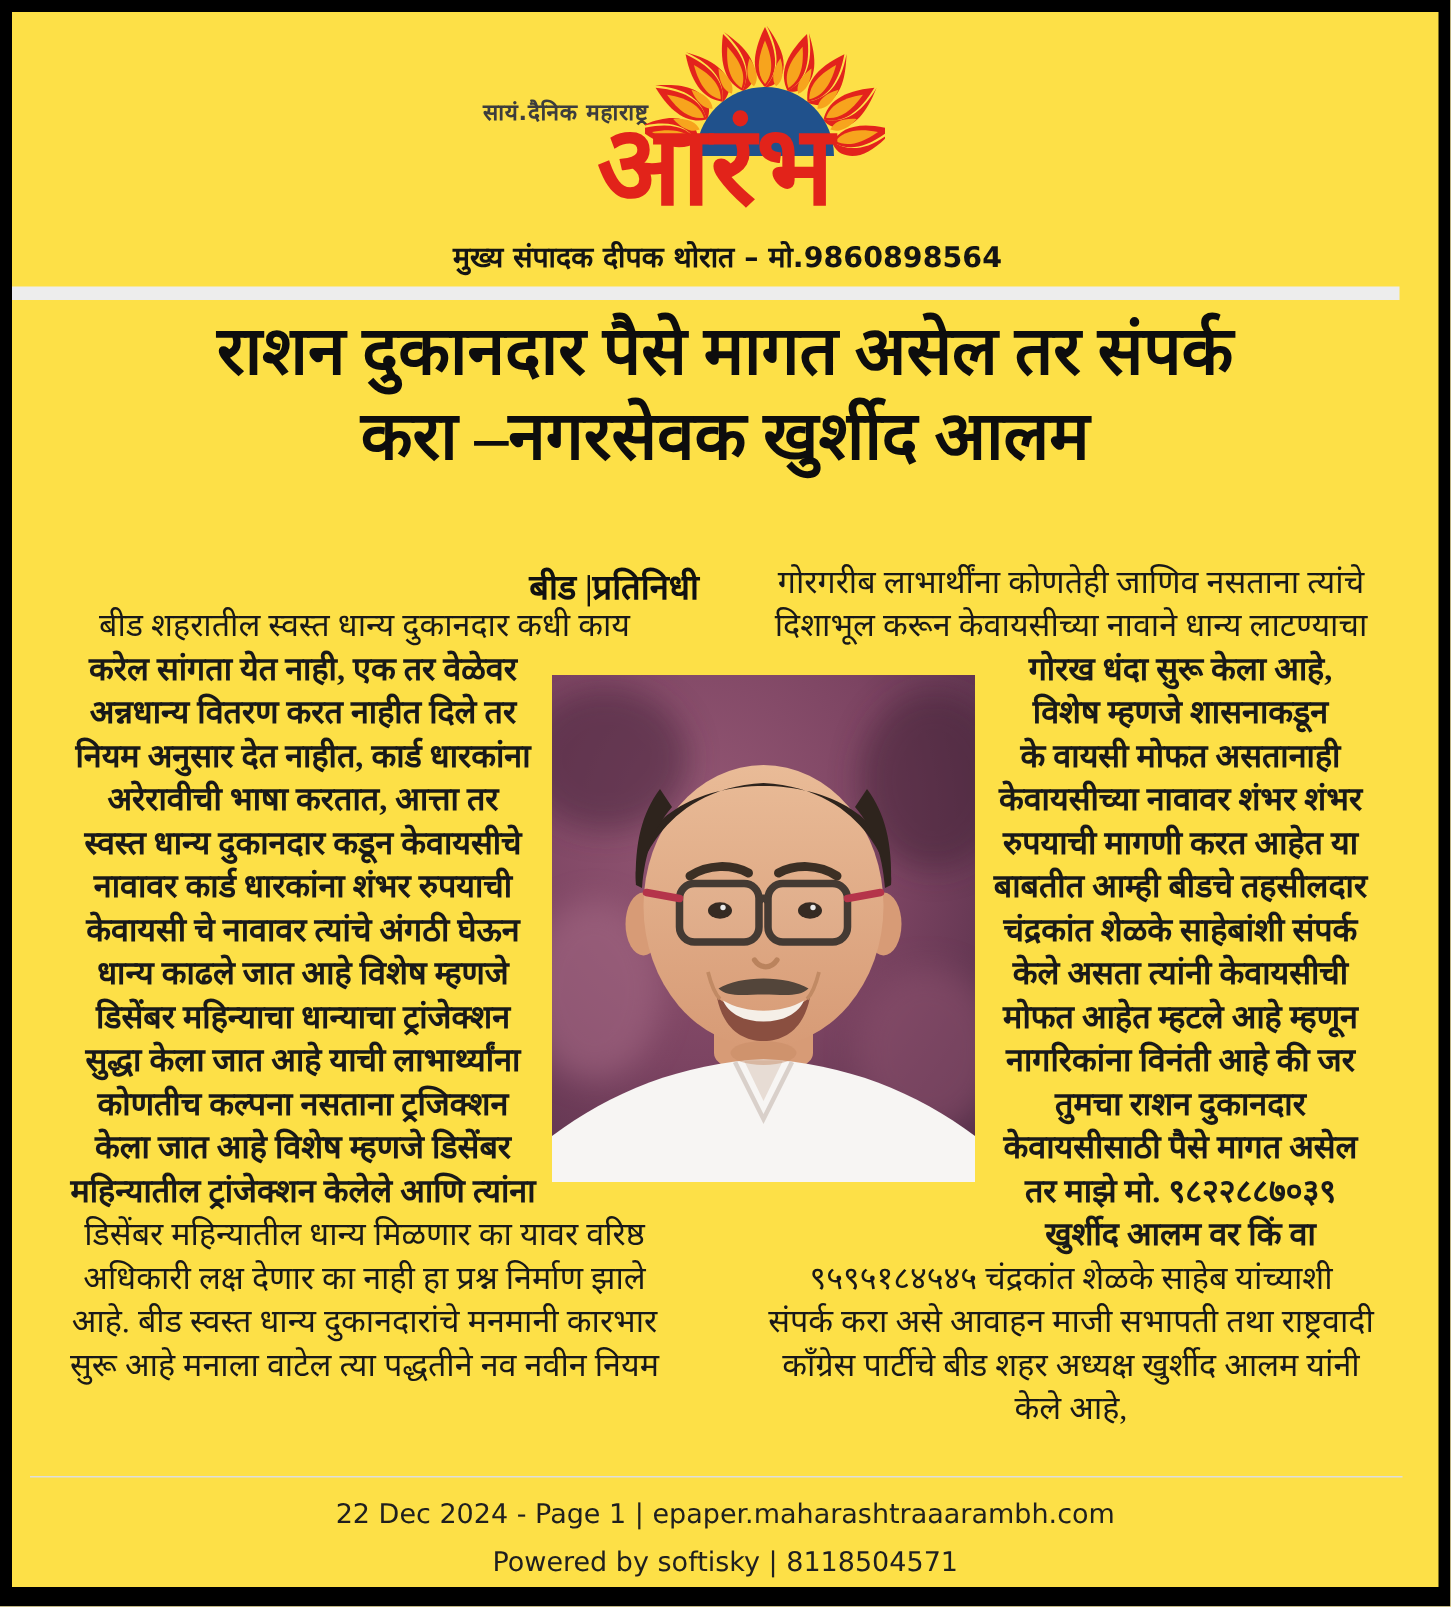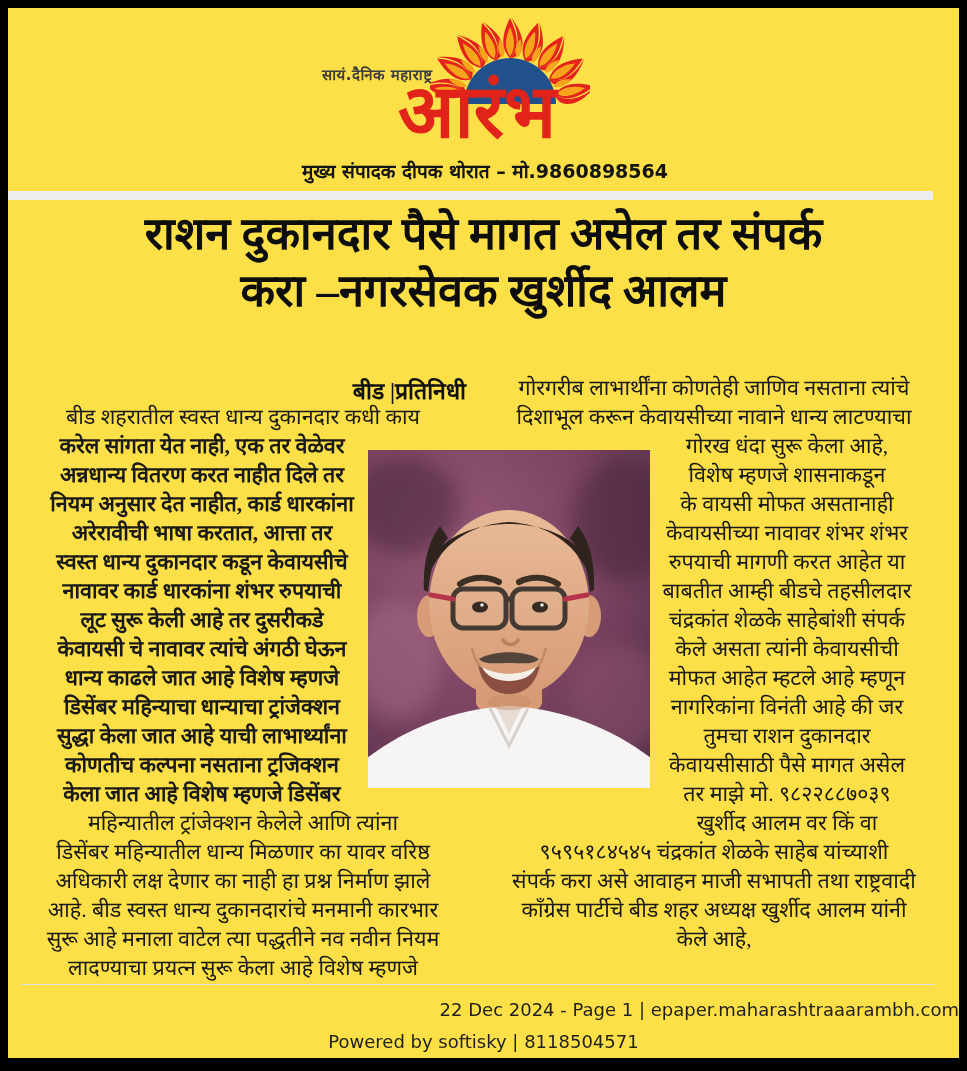--- a/index.html
+++ b/index.html
@@ -54,37 +54,37 @@
     white-space:nowrap;
   }
   .col{position:absolute;font-size:21.5px;color:#191919;}
   .col .line{
     height:29px;line-height:29px;text-align:center;white-space:nowrap;
   }
   .col-left{left:12px;top:395px;width:446px;}
   .col-right{left:467px;top:366px;width:478px;}
   
   .col-left .line:nth-child(n+2):nth-child(-n+14){width:352px;margin-left:6px;font-weight:bold;}
-  .col-right .line:nth-child(n+3):nth-child(-n+16){width:268px;margin-left:178px;}
+  .col-right .line:nth-child(n+3):nth-child(-n+16){width:268px;margin-left:178px;font-weight:bold;}
   .col-right .line:last-child{text-align:center;}
   
   .photo{
     position:absolute;left:360px;top:442px;width:282px;height:338px;
     overflow:hidden;
   }
   
   .footer-divider{
     position:absolute;left:12px;top:976px;width:915px;height:1px;background:#dedede;
   }
   .footer-line{
     position:absolute;left:0;right:0;text-align:center;
     font-family:"DejaVu Sans", sans-serif;
     font-size:18px;color:#1f1f1f;white-space:nowrap;
   }
-  .footer-line.l1{top:991px;text-align:right;}
+  .footer-line.l1{top:991px;}
   .footer-line.l2{top:1023px;}
 </style>
 </head>
 <body>
 
 <div class="page">
 
   <header>
     <div class="tagline">सायं.दैनिक महाराष्ट्र</div>
 
@@ -136,33 +136,31 @@
     <div class="dateline">बीड |प्रतिनिधी</div>
 
     <div class="col col-left">
         <div class="line">बीड शहरातील स्वस्त धान्य दुकानदार कधी काय</div>
         <div class="line">करेल सांगता येत नाही, एक तर वेळेवर</div>
         <div class="line">अन्नधान्य वितरण करत नाहीत दिले तर</div>
         <div class="line">नियम अनुसार देत नाहीत, कार्ड धारकांना</div>
         <div class="line">अरेरावीची भाषा करतात, आत्ता तर</div>
         <div class="line">स्वस्त धान्य दुकानदार कडून केवायसीचे</div>
         <div class="line">नावावर कार्ड धारकांना शंभर रुपयाची</div>
-        <div class="line">लूट सुरू केली आहे तर दुसरीकडे</div>
         <div class="line">केवायसी चे नावावर त्यांचे अंगठी घेऊन</div>
         <div class="line">धान्य काढले जात आहे विशेष म्हणजे</div>
         <div class="line">डिसेंबर महिन्याचा धान्याचा ट्रांजेक्शन</div>
         <div class="line">सुद्धा केला जात आहे याची लाभार्थ्यांना</div>
         <div class="line">कोणतीच कल्पना नसताना ट्रजिक्शन</div>
         <div class="line">केला जात आहे विशेष म्हणजे डिसेंबर</div>
         <div class="line">महिन्यातील ट्रांजेक्शन केलेले आणि त्यांना</div>
         <div class="line">डिसेंबर महिन्यातील धान्य मिळणार का यावर वरिष्ठ</div>
         <div class="line">अधिकारी लक्ष देणार का नाही हा प्रश्न निर्माण झाले</div>
         <div class="line">आहे. बीड स्वस्त धान्य दुकानदारांचे मनमानी कारभार</div>
         <div class="line">सुरू आहे मनाला वाटेल त्या पद्धतीने नव नवीन नियम</div>
-        <div class="line">लादण्याचा प्रयत्न सुरू केला आहे विशेष म्हणजे</div>
       </div>
 
     <div class="col col-right">
         <div class="line">गोरगरीब लाभार्थींना कोणतेही जाणिव नसताना त्यांचे</div>
         <div class="line">दिशाभूल करून केवायसीच्या नावाने धान्य लाटण्याचा</div>
         <div class="line">गोरख धंदा सुरू केला आहे,</div>
         <div class="line">विशेष म्हणजे शासनाकडून</div>
         <div class="line">के वायसी मोफत असतानाही</div>
         <div class="line">केवायसीच्या नावावर शंभर शंभर</div>
         <div class="line">रुपयाची मागणी करत आहेत या</div>

